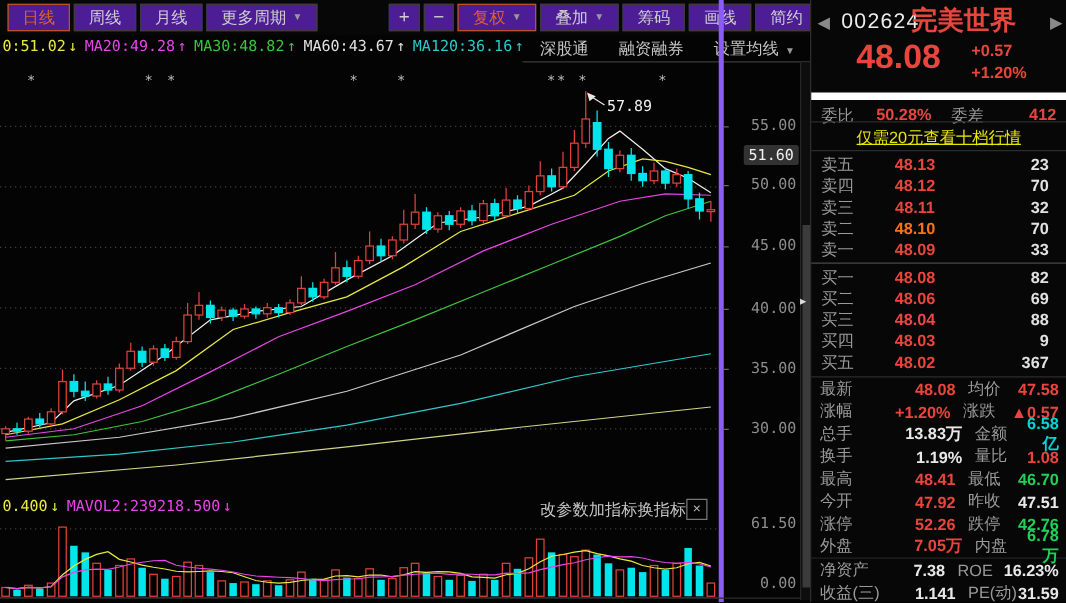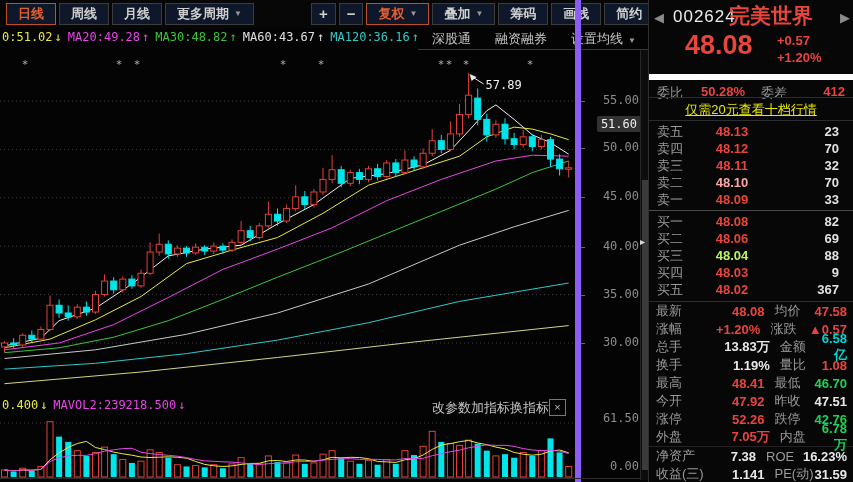--- a/index.html
+++ b/index.html
@@ -1,32 +1,32 @@
 <!DOCTYPE html>
 <html><head>
 <meta charset="utf-8">
 <style>
   html,body{margin:0;padding:0;background:#000;}
   #app{position:relative;width:853px;height:482px;background:#040404;overflow:hidden;
        font-family:"Liberation Sans","DejaVu Sans",sans-serif;color:#ccc;-webkit-font-smoothing:none;}
   
   #toolbar{position:absolute;left:0;top:0;width:648px;height:28px;display:flex;align-items:center;gap:3px;padding-left:6px;box-sizing:border-box;background:#070707;}
-  .tb-btn{border:1px solid #3c3c3c;color:#cfcfcf;background:#0f172a;height:20px;line-height:20px;padding:0 11px;font-size:13px;cursor:pointer;white-space:nowrap;display:flex;align-items:center;font-weight:bold;}
+  .tb-btn{border:1px solid #3c3c3c;color:#cfcfcf;background:#4c1d95;height:20px;line-height:20px;padding:0 11px;font-size:13px;cursor:pointer;white-space:nowrap;display:flex;align-items:center;}
   .tb-btn.active{color:#e2602f;border-color:#bb5124;}
   .tb-btn.narrow{padding:0 7px;font-size:15px;}
   .tb-caret{font-size:8px;color:#999;margin-left:5px;}
   .tb-suffix{font-size:9px;color:#cfcfcf;margin-left:3px;letter-spacing:-2px;}
   
   #ma-row{position:absolute;left:2px;top:30px;width:640px;height:20px;white-space:nowrap;overflow:hidden;font-family:"DejaVu Sans Mono",monospace;font-size:12px;}
   .ma-lab{margin-right:6px;}
   .ma-arrow{margin-left:2px;}
   #subtabs{position:absolute;left:418px;top:28px;width:230px;height:21px;display:flex;gap:24px;align-items:center;padding-left:14px;background:#040404;border-bottom:1px solid #3a3a3a;font-size:13px;color:#c5c5c5;}
   .subtab{cursor:pointer;white-space:nowrap;}
   
-  #y-axis{position:absolute;left:575px;top:0;width:65px;height:482px;border-left:6px solid #8b5cf6;}
+  #y-axis{position:absolute;left:575px;top:0;width:65px;height:482px;border-left:4px solid #8b5cf6;}
   .ax-lab{position:absolute;right:7px;font-family:"DejaVu Sans Mono",monospace;font-size:12px;color:#8d8d8d;}
   .ax-lab.hl{background:#323232;color:#efefef;padding:1px 4px;border-radius:2px;right:5px;margin-left:29px;}
   .ax-tick{position:absolute;left:0;width:4px;height:1px;background:#666;}
   
   #scroll-strip{position:absolute;left:640px;top:50px;width:8px;height:430px;background:#0d0d0d;border-left:1px solid #262626;box-sizing:border-box;}
   #scroll-thumb{position:absolute;left:1px;top:130px;width:6px;height:290px;background:#3b3b3b;}
   #panel-collapse{position:absolute;left:-1px;top:186px;color:#ddd;font-size:10px;cursor:pointer;}
   
   #vol-header{position:absolute;left:2px;top:398px;height:16px;white-space:nowrap;font-family:"DejaVu Sans Mono",monospace;font-size:12px;z-index:3;}
   #vol-buttons{position:absolute;left:432px;top:399px;display:flex;align-items:flex-start;font-size:13px;color:#c5c5c5;z-index:3;}
@@ -377,42 +377,42 @@
           <div class="bk-price" style="color: rgb(232, 69, 60);">48.12</div>
           <div class="bk-qty">70</div>
         </div>
         <div class="bk-row">
           <div class="bk-lab">卖三</div>
           <div class="bk-price" style="color: rgb(232, 69, 60);">48.11</div>
           <div class="bk-qty">32</div>
         </div>
         <div class="bk-row">
           <div class="bk-lab">卖二</div>
-          <div class="bk-price" style="color: #fca5a5;">48.10</div>
+          <div class="bk-price" style="color: #f97316;">48.10</div>
           <div class="bk-qty">70</div>
         </div>
         <div class="bk-row">
           <div class="bk-lab">卖一</div>
           <div class="bk-price" style="color: rgb(232, 69, 60);">48.09</div>
           <div class="bk-qty">33</div>
         </div>
         <div id="bk-div"></div>
         <div class="bk-row">
           <div class="bk-lab">买一</div>
           <div class="bk-price" style="color: rgb(232, 69, 60);">48.08</div>
           <div class="bk-qty">82</div>
         </div>
         <div class="bk-row">
           <div class="bk-lab">买二</div>
           <div class="bk-price" style="color: rgb(232, 69, 60);">48.06</div>
           <div class="bk-qty">69</div>
         </div>
         <div class="bk-row">
           <div class="bk-lab">买三</div>
-          <div class="bk-price" style="color: #bef264;">48.04</div>
+          <div class="bk-price" style="color: #ef4444;">48.04</div>
           <div class="bk-qty">88</div>
         </div>
         <div class="bk-row">
           <div class="bk-lab">买四</div>
           <div class="bk-price" style="color: rgb(232, 69, 60);">48.03</div>
           <div class="bk-qty">9</div>
         </div>
         <div class="bk-row">
           <div class="bk-lab">买五</div>
           <div class="bk-price" style="color: rgb(232, 69, 60);">48.02</div>

